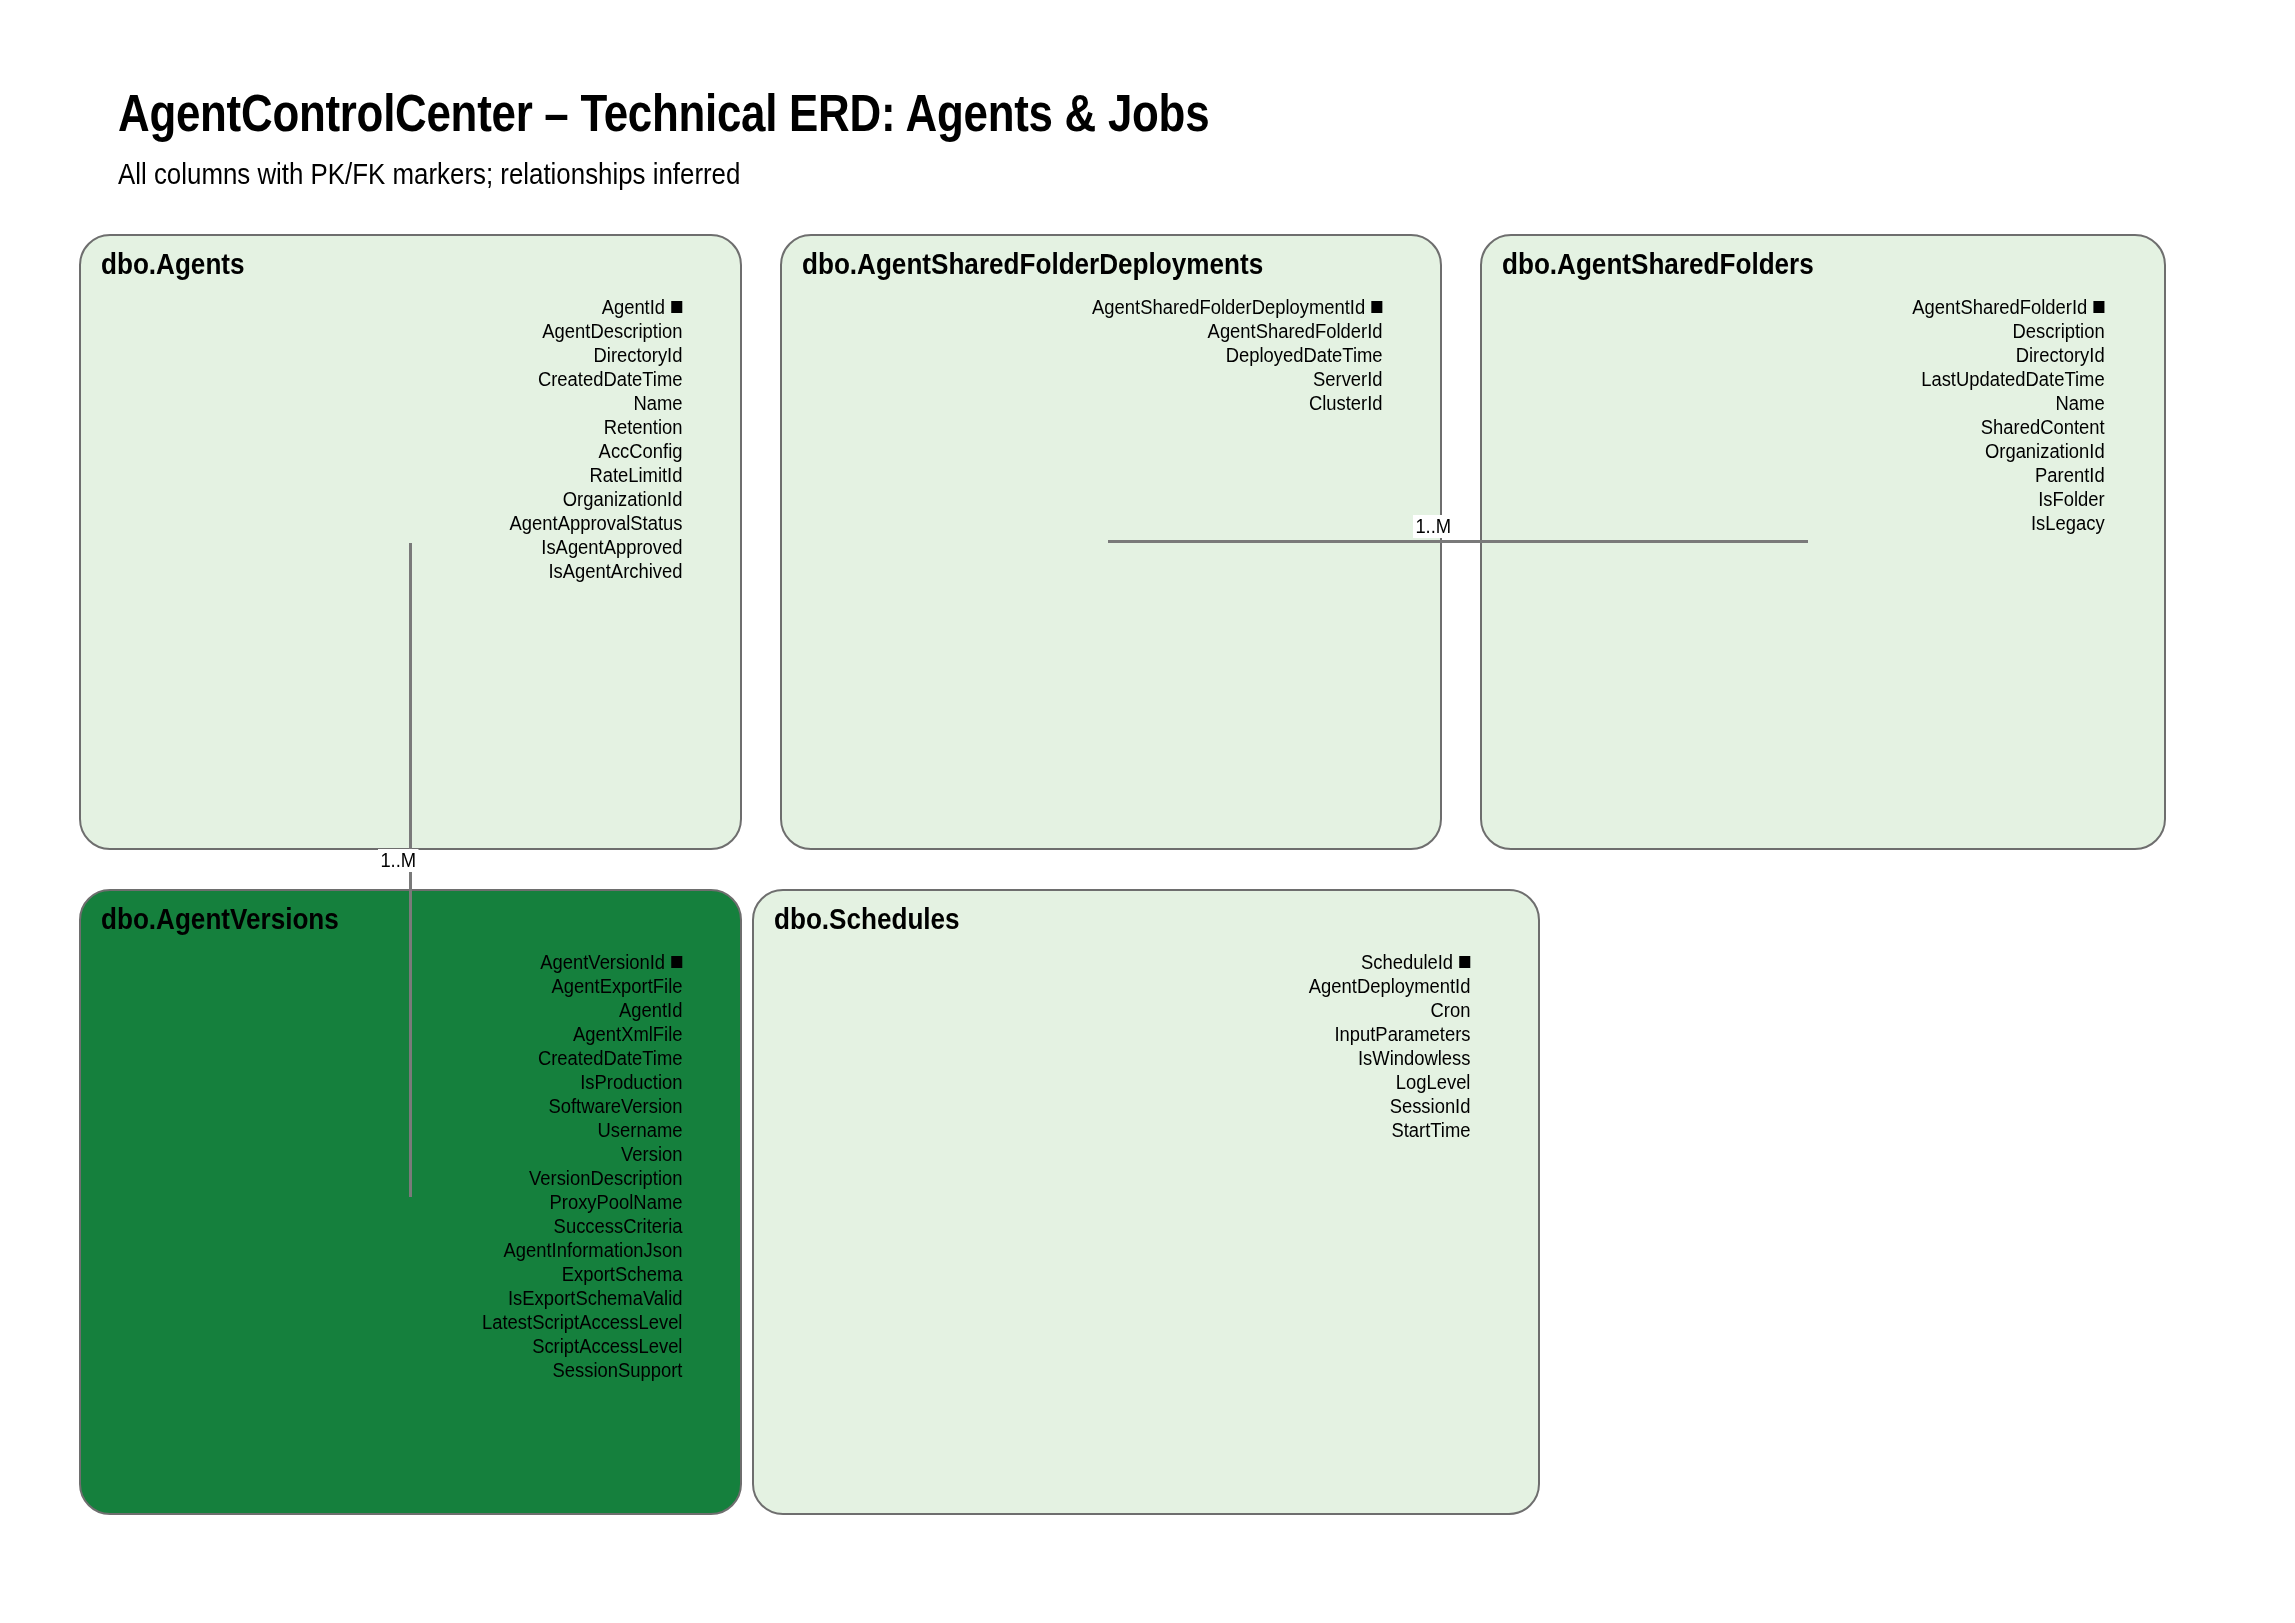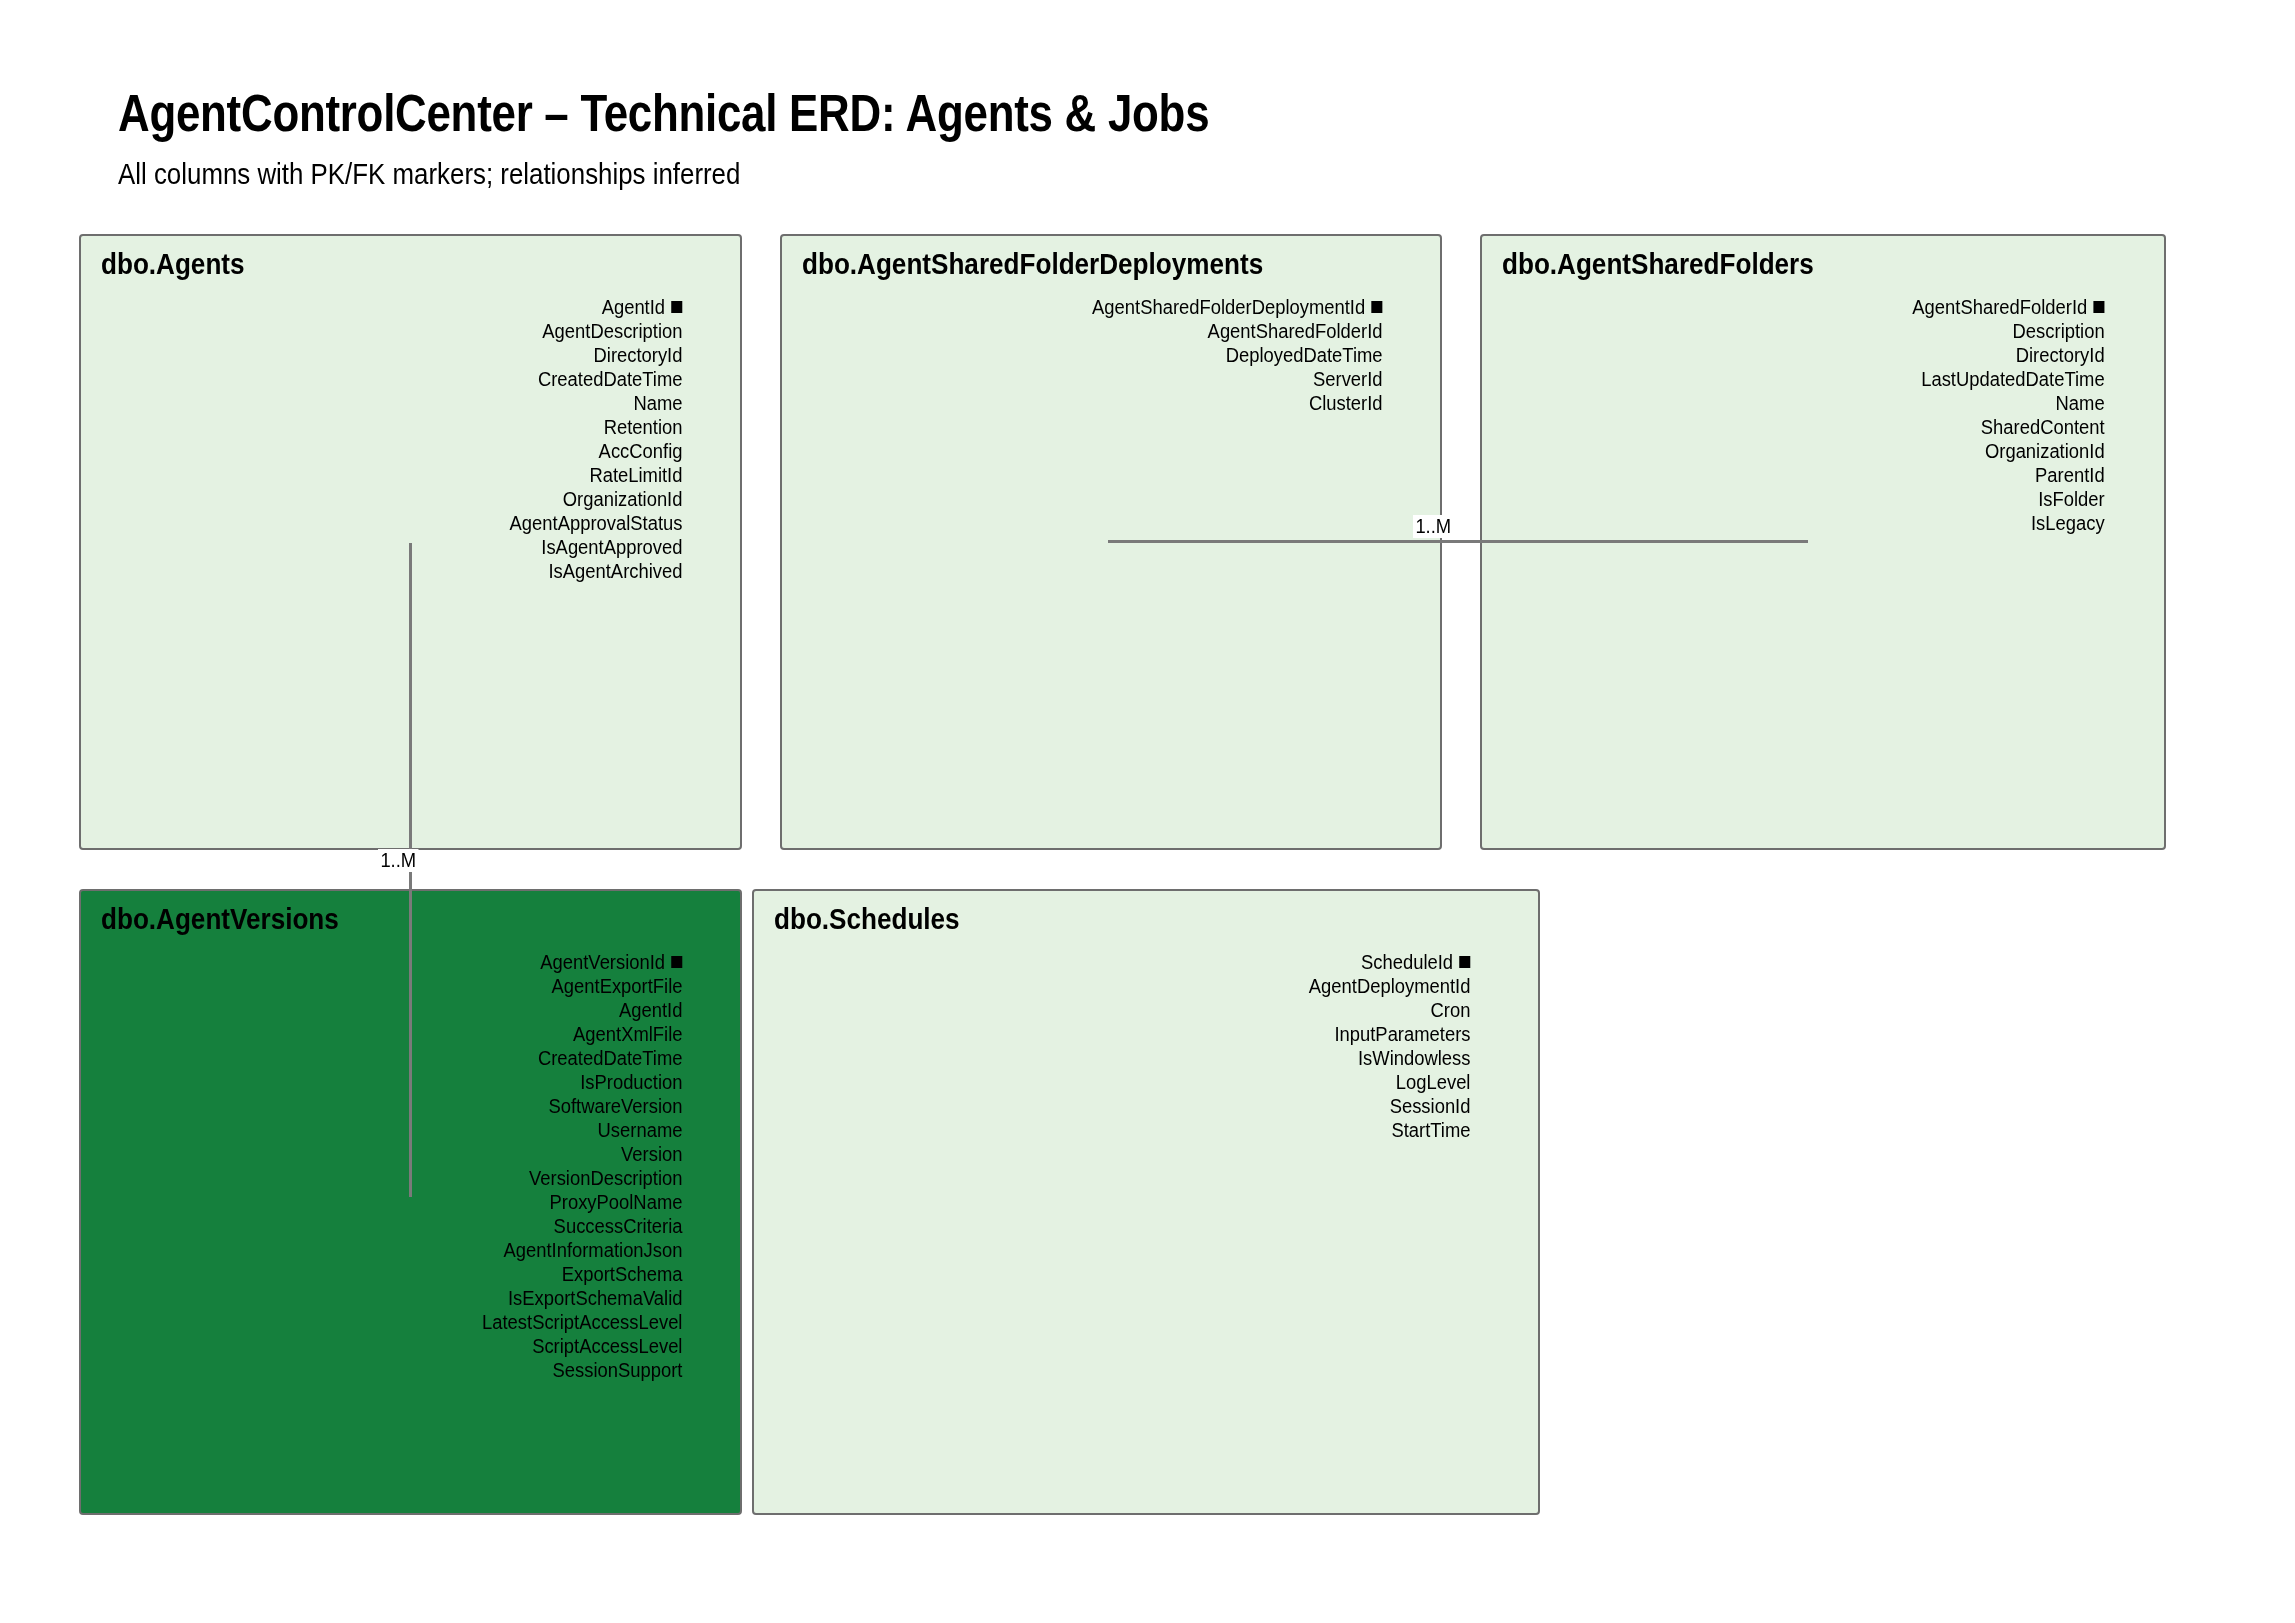--- a/index.html
+++ b/index.html
@@ -40,21 +40,21 @@
     white-space: nowrap;
     transform: scaleX(0.88);
     transform-origin: left top;
   }
 
   
   .entity {
     position: absolute;
     background: #e4f2e2;
     border: 2.6px solid #6e6e6e;
-    border-radius: 4px;
+    border-radius: 31px;
     box-sizing: border-box;
     overflow: hidden;
   }
   .entity-title {
     position: absolute;
     left: 19.6px;
     top: 11.8px;
     font-size: 29px;
     font-weight: bold;
     color: #000000;

